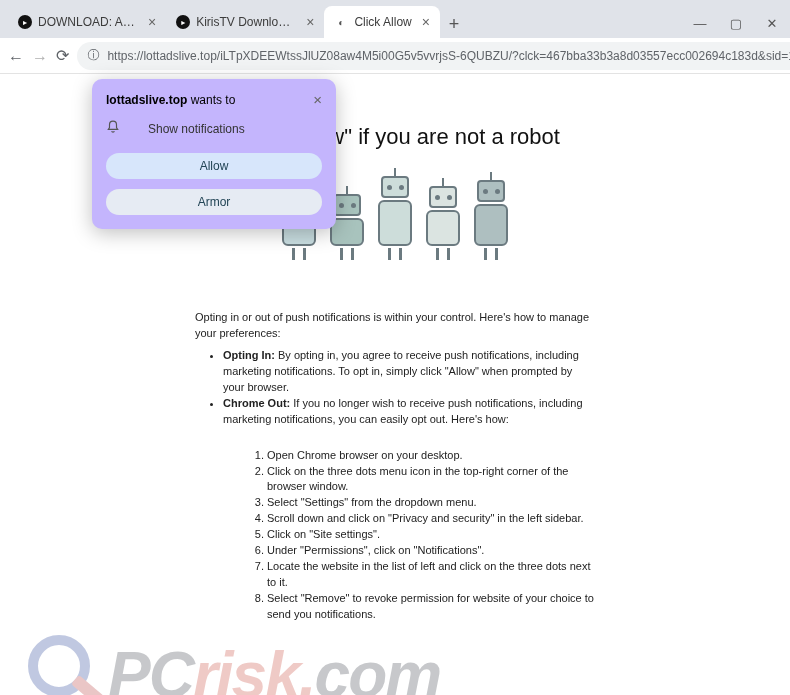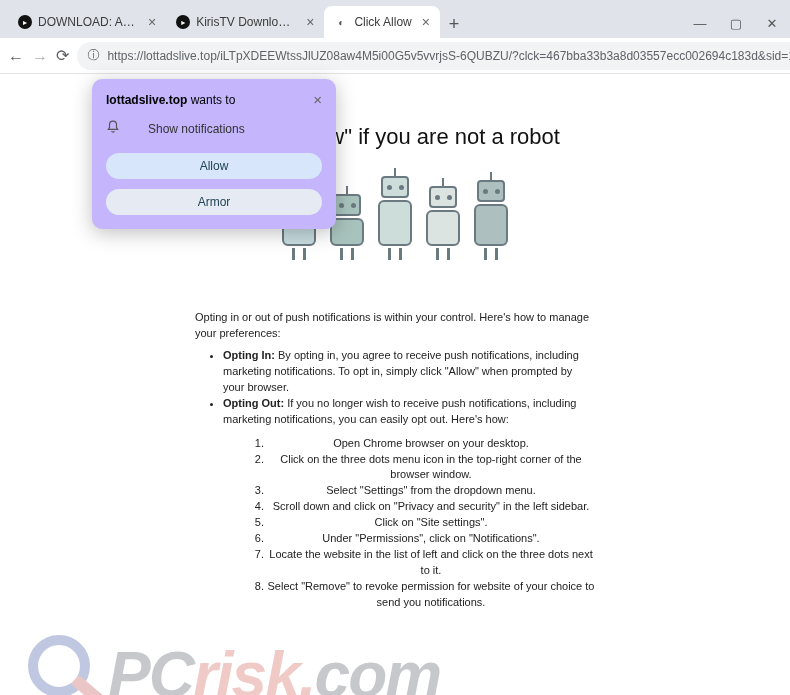--- a/index.html
+++ b/index.html
@@ -30,21 +30,21 @@
 .robot .legs { display: flex; gap: 8px; margin-top: 2px; }
 .robot .leg { width: 3px; height: 12px; background: #6b7a80; }
 .robot .antenna { width: 2px; height: 8px; background: #6b7a80; }
 .r1 .body, .r1 .head { background: #c8dde0; }
 .r2 .body, .r2 .head { background: #a8c3bd; }
 .r3 .body, .r3 .head { background: #cdddda; }
 .r4 .body, .r4 .head { background: #dbe4e1; }
 .r5 .body, .r5 .head { background: #aebfc0; }
 .article { width: 400px; margin: 50px auto 0; font-size: 11px; color: #222; line-height: 1.45; }
 .article ul { padding-left: 28px; margin-top: 6px; }
-.article ol { padding-left: 44px; margin-top: 8px; text-align: center; }
+.article ol { padding-left: 44px; margin-top: 20px; }
 .permission-popup { position: absolute; top: 79px; left: 92px; width: 244px; background: #c4b5fd; border-radius: 10px; box-shadow: 0 4px 20px rgba(0,0,0,0.25); padding: 12px 14px 14px; font-size: 12px; z-index: 50; }
 .permission-popup .pp-title { display: flex; justify-content: space-between; align-items: center; font-size: 12px; }
 .permission-popup .pp-close { color: #666; cursor: pointer; font-size: 15px; }
 .permission-popup .pp-row { display: flex; align-items: center; gap: 28px; margin-top: 12px; color: #333; }
 .permission-popup .pp-actions { display: flex; gap: 10px; justify-content: flex-end; margin-top: 16px; flex-direction: column; }
 .permission-popup .pp-btn { border: none; padding: 6px 16px; border-radius: 16px; font-size: 12px; cursor: pointer; }
 .permission-popup .pp-btn.allow { background: #d7e6fb; color: #245; }
 .permission-popup .pp-btn.block { background: #e6ebf3; color: #245; }
 .watermark { position: absolute; left: 28px; bottom: -20px; display: flex; align-items: center; opacity: 0.25; z-index: 60; pointer-events: none; }
 .watermark .mag { position: relative; width: 80px; height: 80px; }
@@ -158,21 +158,21 @@
           <div class="leg"></div>
           <div class="leg"></div>
         </div>
       </div>
   </div>
 
   <div class="article">
     <p>Opting in or out of push notifications is within your control. Here's how to manage your preferences:</p>
     <ul>
       <li><b>Opting In:</b><span> By opting in, you agree to receive push notifications, including marketing notifications. To opt in, simply click "Allow" when prompted by your browser.</span></li>
-      <li><b>Opting Out:</b><span> If you no longer wish to receive push notifications, including marketing notifications, you can easily opt out. Here's how:</span>
+      <li><b>Chrome Out:</b><span> If you no longer wish to receive push notifications, including marketing notifications, you can easily opt out. Here's how:</span>
         <ol>
           <li>Open Chrome browser on your desktop.</li>
           <li>Click on the three dots menu icon in the top-right corner of the browser window.</li>
           <li>Select "Settings" from the dropdown menu.</li>
           <li>Scroll down and click on "Privacy and security" in the left sidebar.</li>
           <li>Click on "Site settings".</li>
           <li>Under "Permissions", click on "Notifications".</li>
           <li>Locate the website in the list of left and click on the three dots next to it.</li>
           <li>Select "Remove" to revoke permission for website of your choice to send you notifications.</li>
         </ol>

